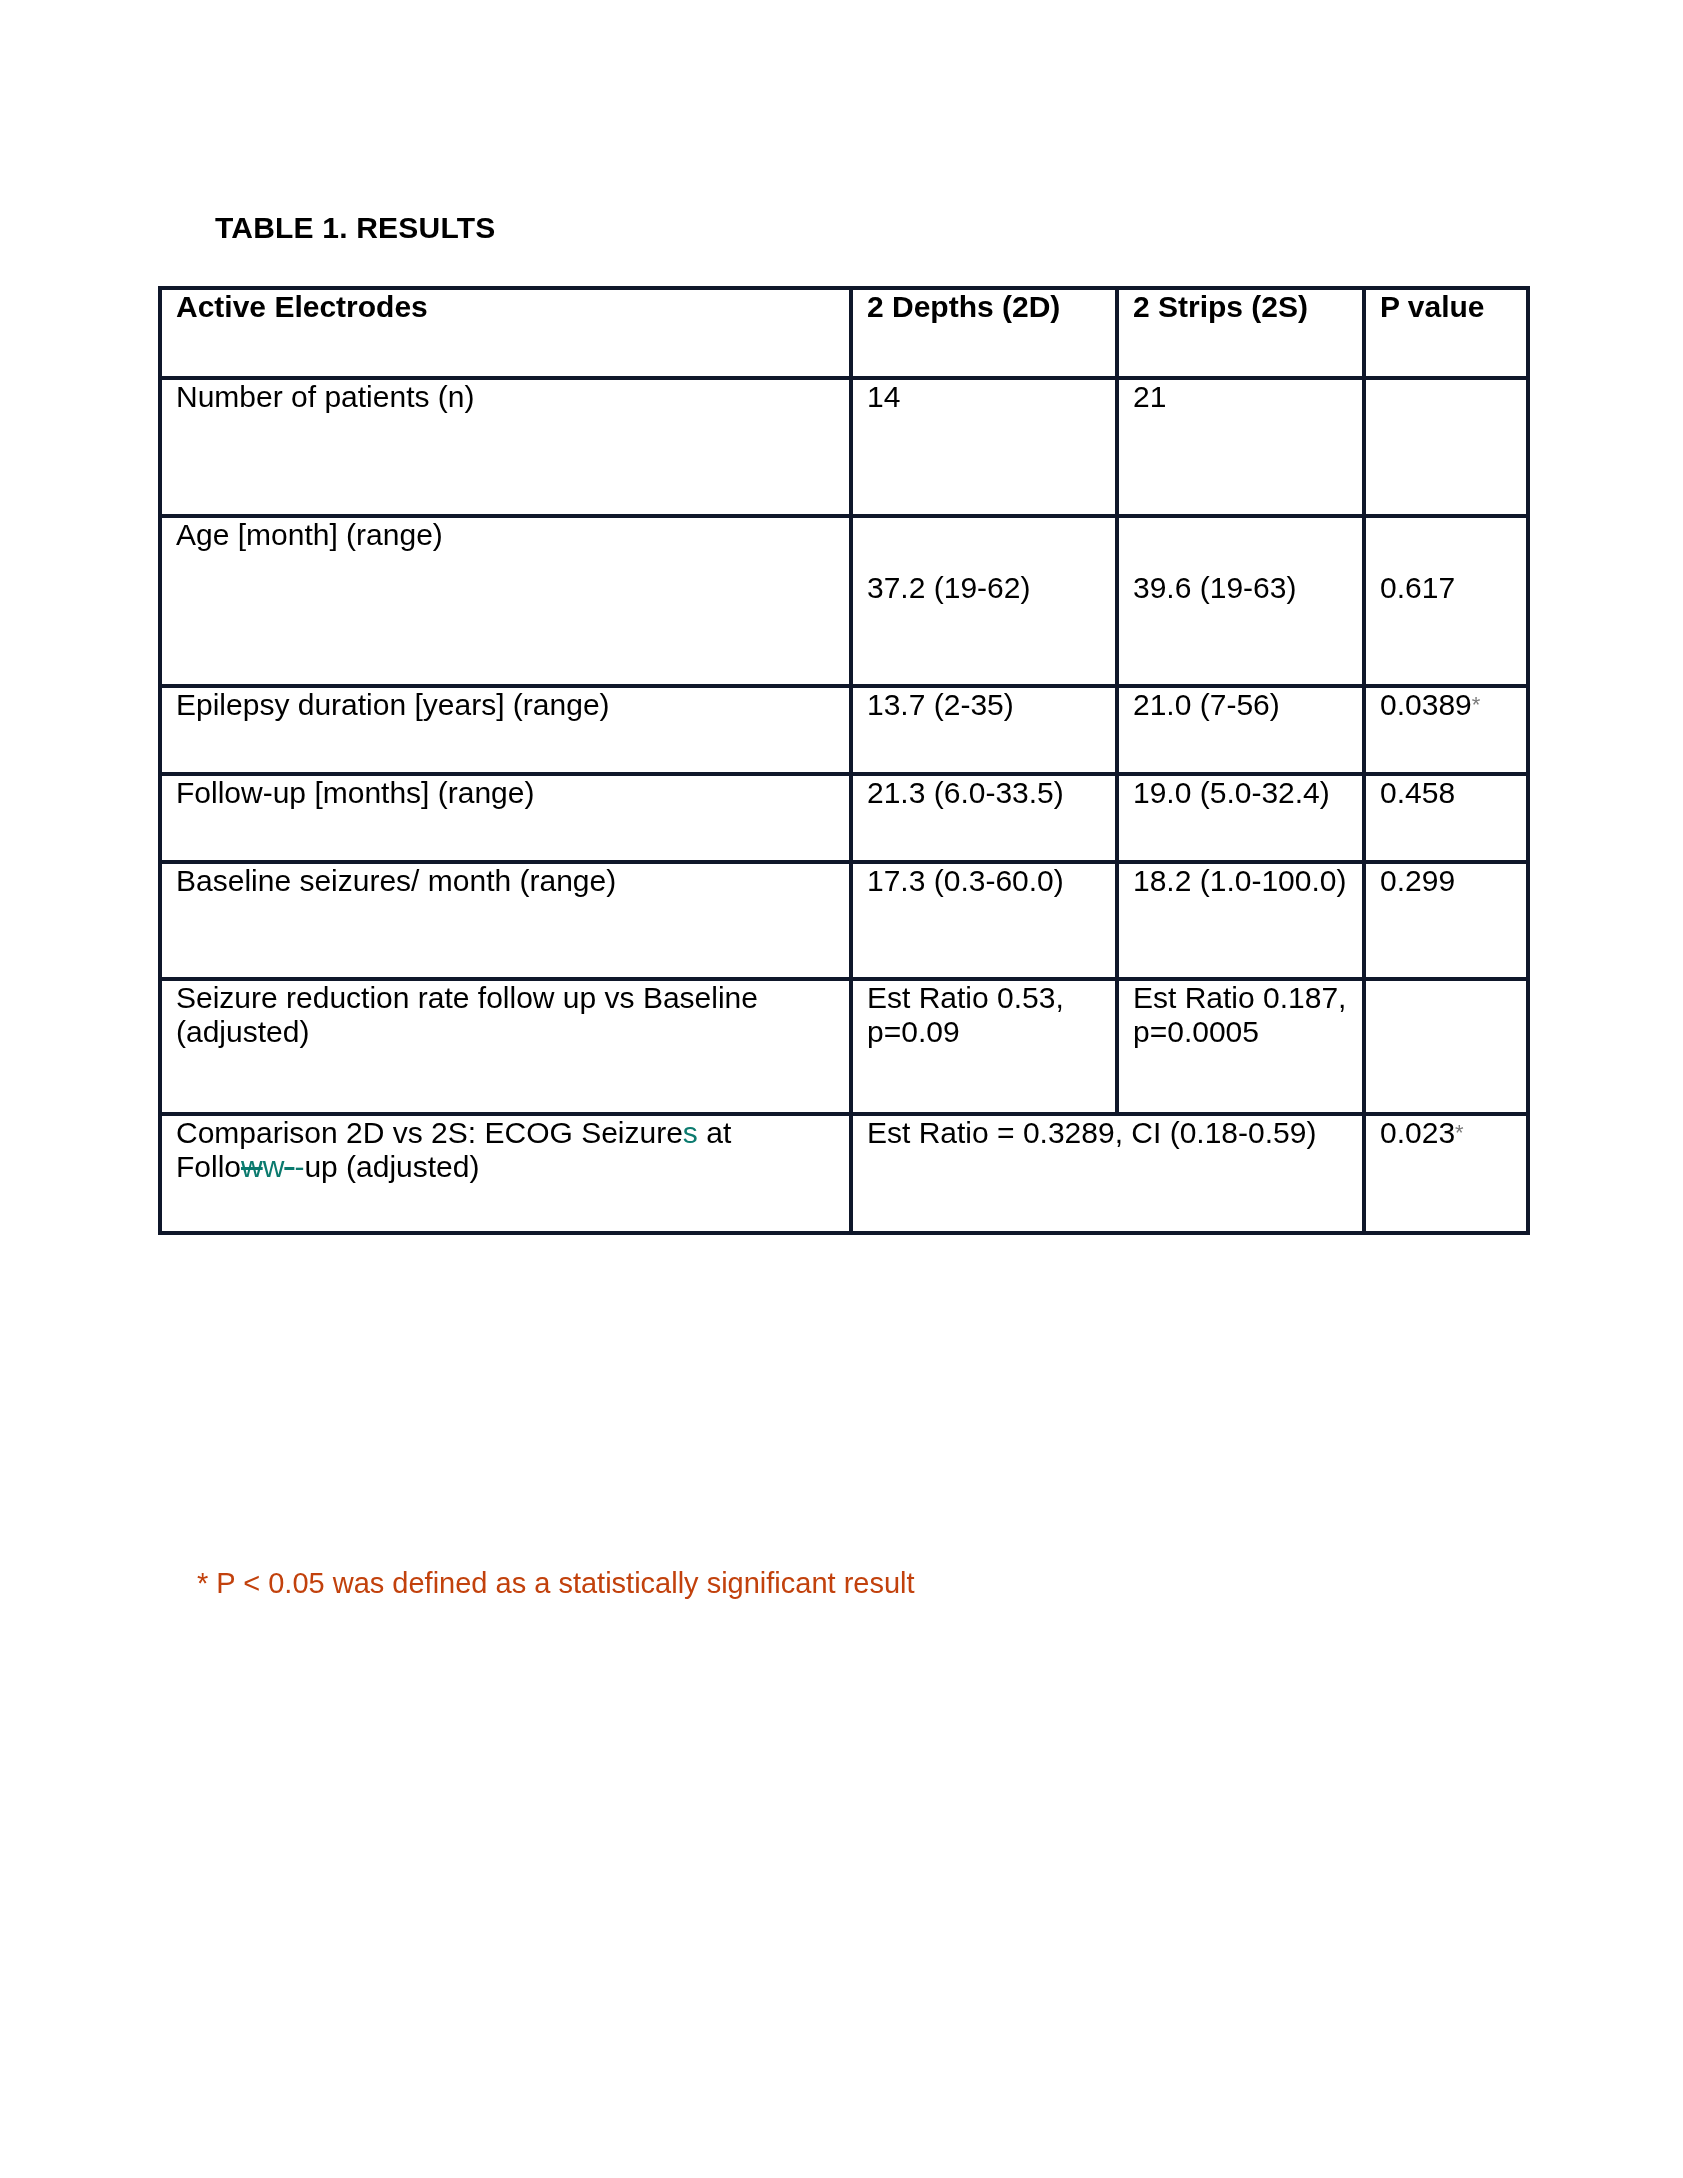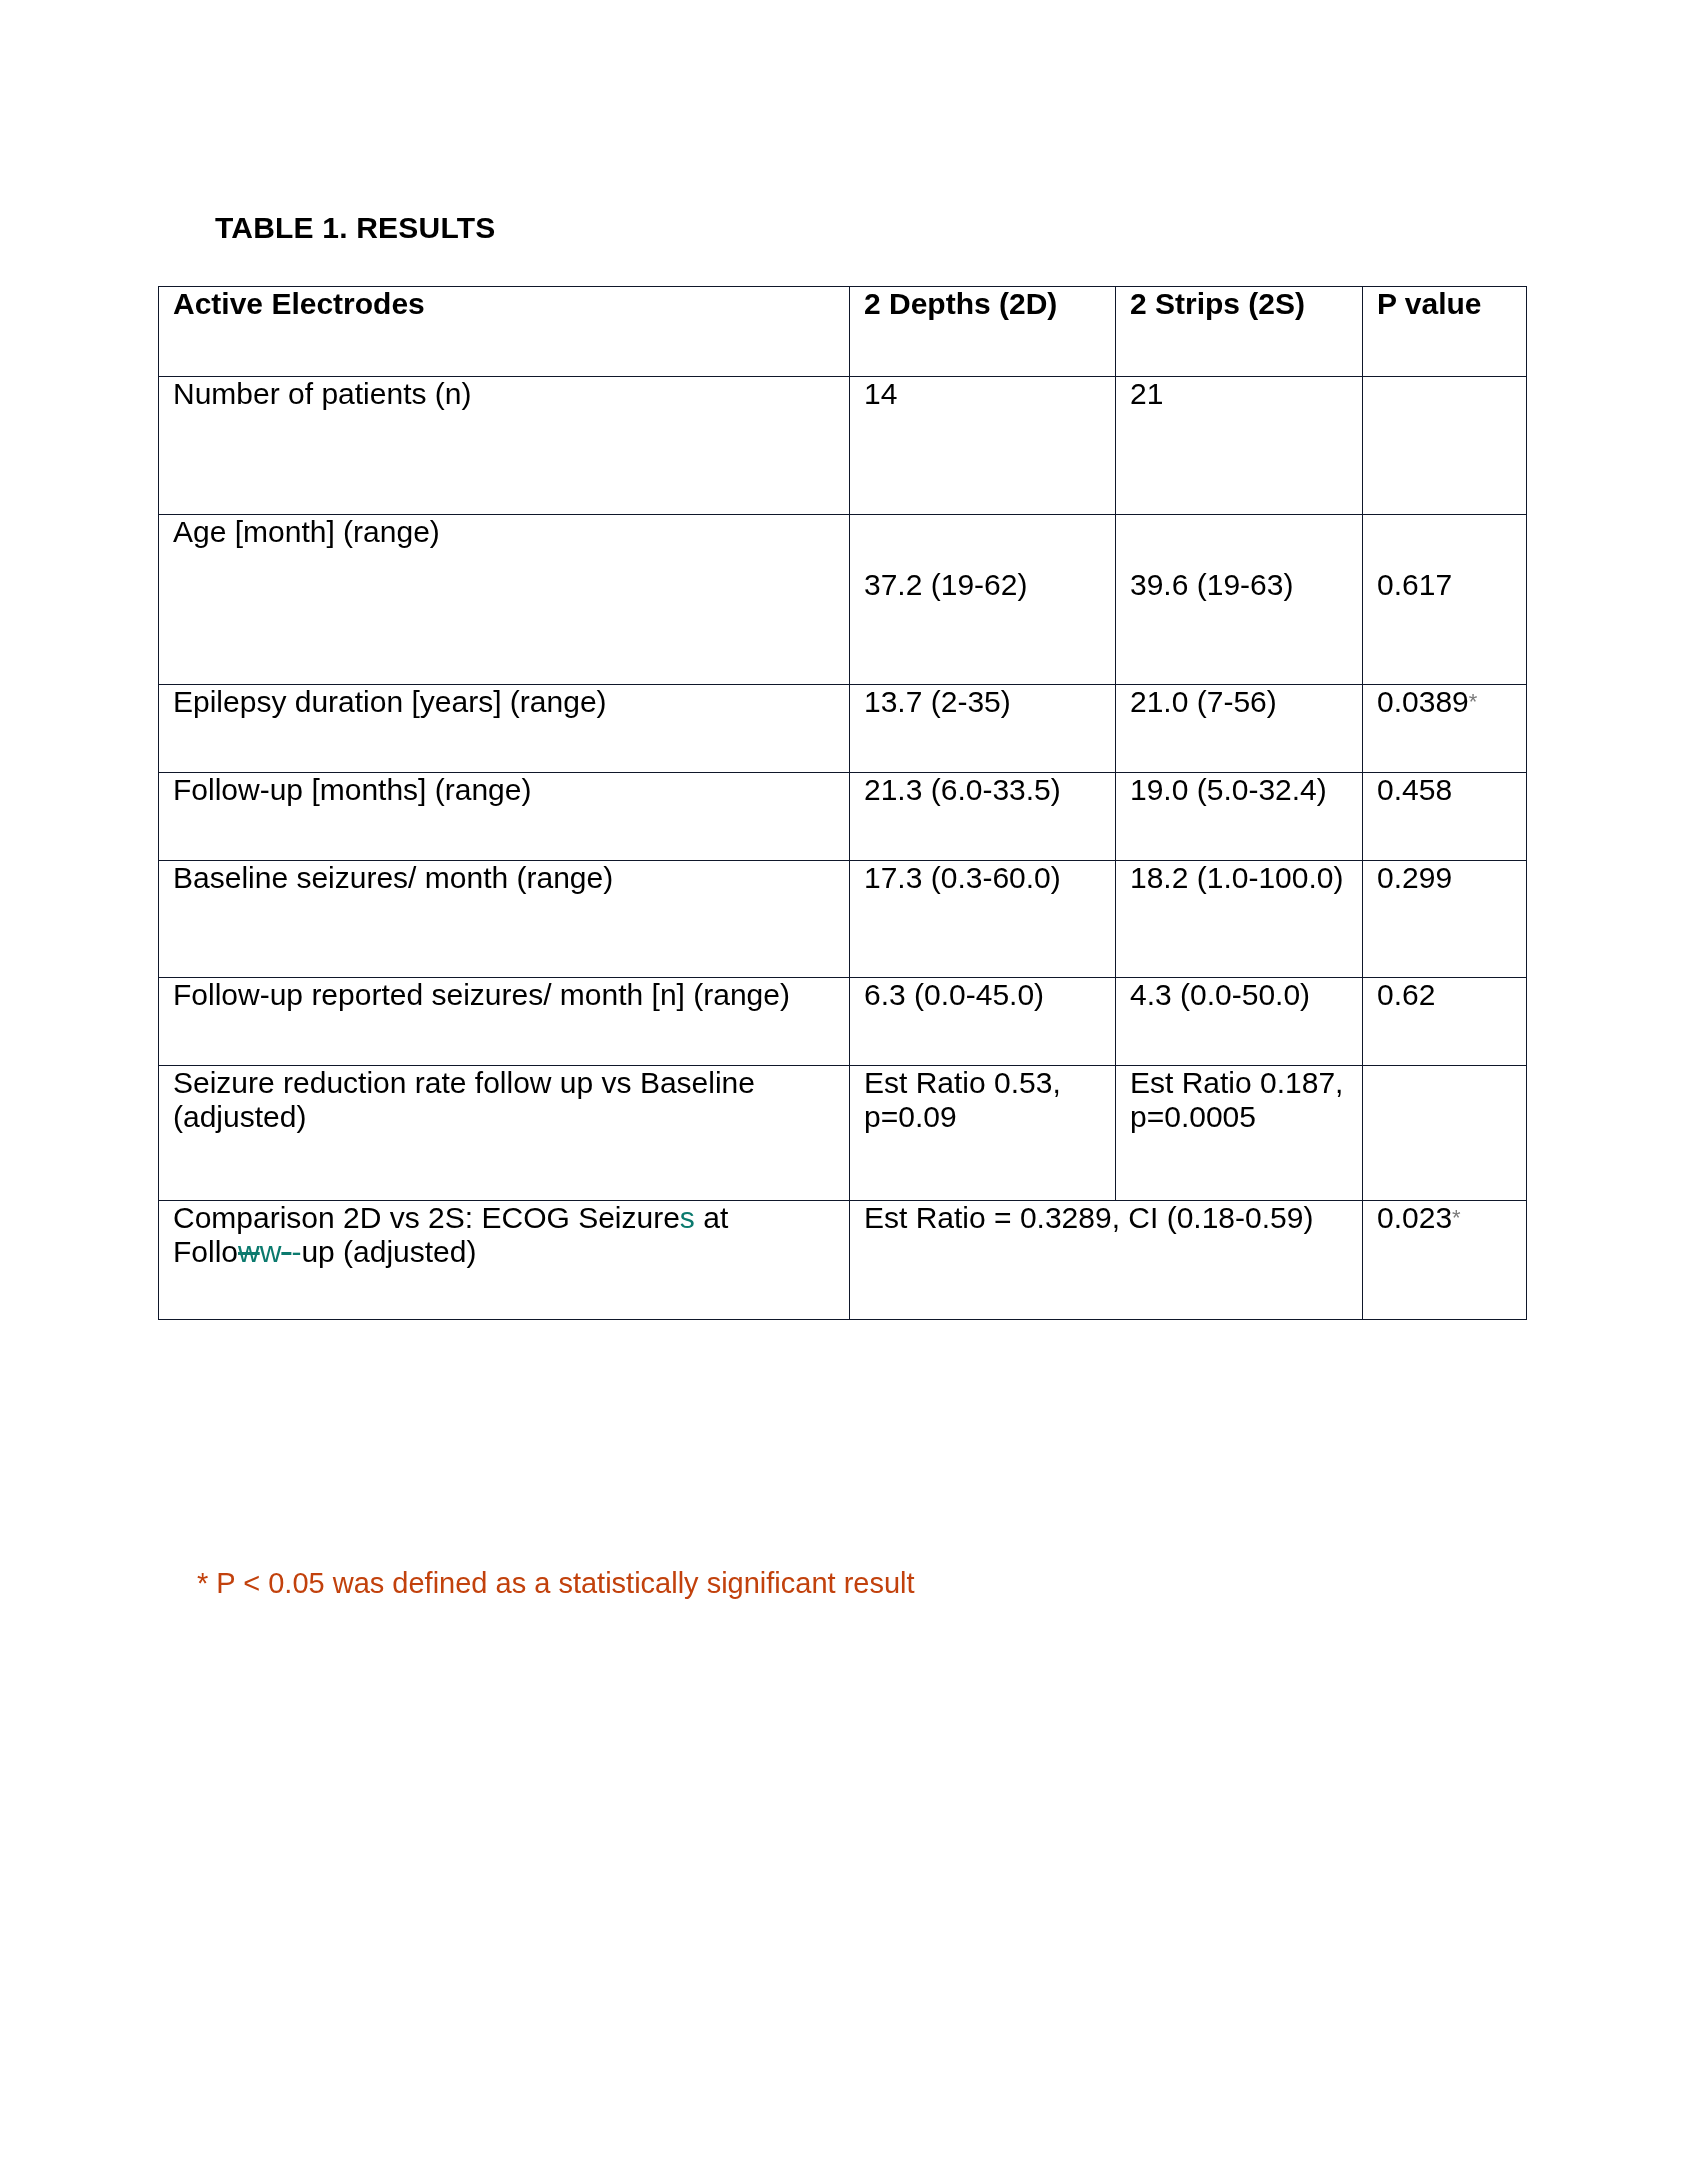--- a/index.html
+++ b/index.html
@@ -1,20 +1,20 @@
 <!DOCTYPE html>
 <html><head>
 <meta charset="utf-8">
 <style>
   html, body { margin: 0; padding: 0; background: #ffffff; }
   body { width: 1683px; height: 2178px; position: relative; overflow: hidden;
          font-family: "Liberation Sans", sans-serif; color: #000; }
   .title { position: absolute; left: 197px; top: 211px; font-size: 30px; font-weight: bold; letter-spacing: 0.2px; margin-left: 18px; }
   table.results { position: absolute; left: 158px; top: 286px; border-collapse: collapse; table-layout: fixed; width: 1368px; }
-  table.results td { border: 1px solid #0f172a; vertical-align: top; padding: 0 12px 0 14px; font-size: 30px; line-height: 34px; box-sizing: border-box; }
+  table.results td { border: 4px solid #0f172a; vertical-align: top; padding: 0 12px 0 14px; font-size: 30px; line-height: 34px; box-sizing: border-box; }
   col.c1 { width: 691px; } col.c2 { width: 266px; } col.c3 { width: 247px; } col.c4 { width: 164px; }
   .hdr td { font-weight: bold; height: 90px; padding-top: 28px; }
   .r1 td { height: 138px; padding-top: 28px; }
   .r2 td { height: 170px; padding-top: 30px; }
   .r2 td.mid { padding-top: 53px; }
   .r3 td { height: 88px; padding-top: 28px; }
   .r4 td { height: 88px; padding-top: 28px; }
   .r5 td { height: 117px; padding-top: 28px; }
   .r6 td { height: 88px; padding-top: 28px; }
   .r7 td { height: 135px; padding-top: 12px; font-size: 29px; }
@@ -70,26 +70,20 @@
     <td>21.3 (6.0-33.5)</td>
     <td>19.0 (5.0-32.4)</td>
     <td>0.458</td>
   </tr>
   <tr class="r5">
     <td>Baseline seizures/ month (range)</td>
     <td>17.3 (0.3-60.0)</td>
     <td>18.2 (1.0-100.0)</td>
     <td>0.299</td>
   </tr>
-  <tr class="r6">
-    <td>Follow-up reported seizures/ month [n] (range)</td>
-    <td>6.3 (0.0-45.0)</td>
-    <td>4.3 (0.0-50.0)</td>
-    <td>0.62</td>
-  </tr>
   <tr class="r7">
     <td>Seizure reduction rate follow up vs Baseline (adjusted)</td>
     <td>Est Ratio 0.53, p=0.09</td>
     <td>Est Ratio 0.187, p=0.0005</td>
     <td></td>
   </tr>
   <tr class="r9">
     <td><span>Comparison 2D vs 2S: ECOG Seizure</span><span class="ins">s</span><span> at Follo</span><span class="del">w</span><span class="ins">w</span><span class="del">-</span><span class="ins">-</span><span>up (adjusted)</span></td>
     <td colspan="2">Est Ratio = 0.3289, CI (0.18-0.59)</td>
     <td><span>0.023</span><span class="ast">*</span></td>

